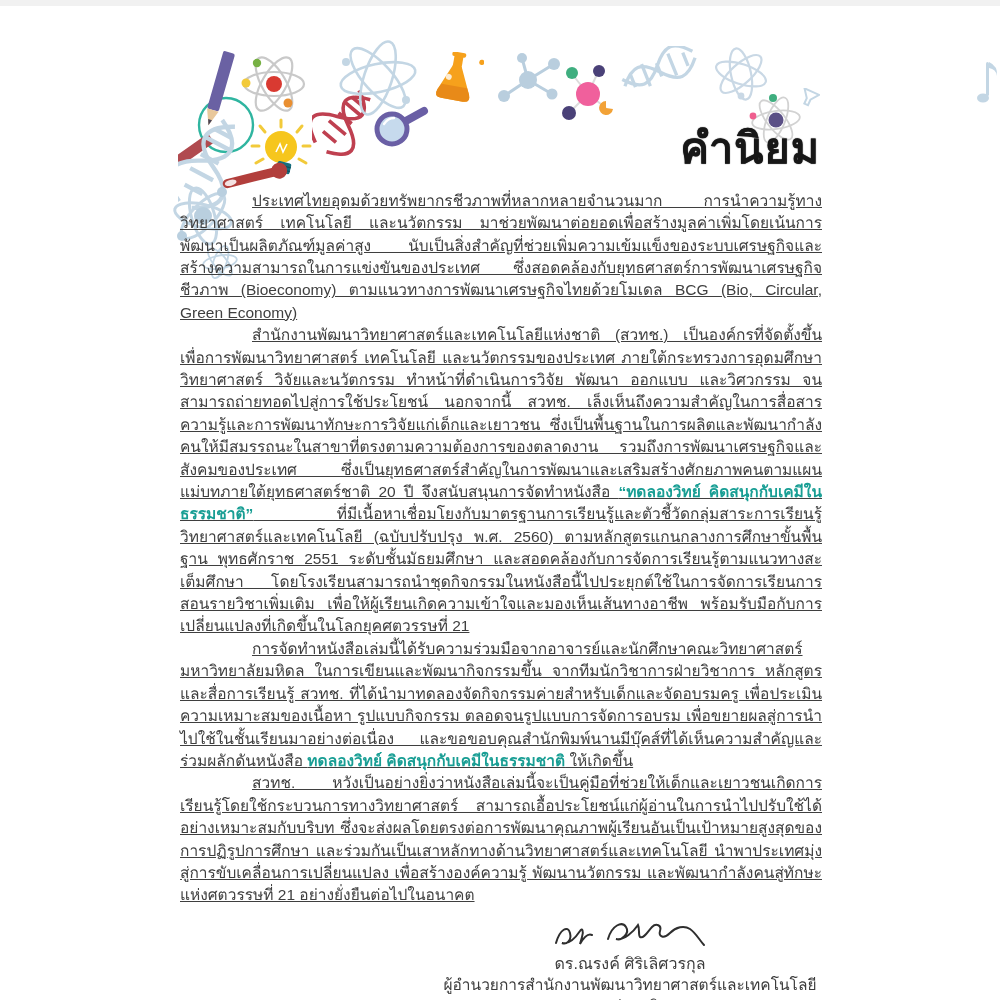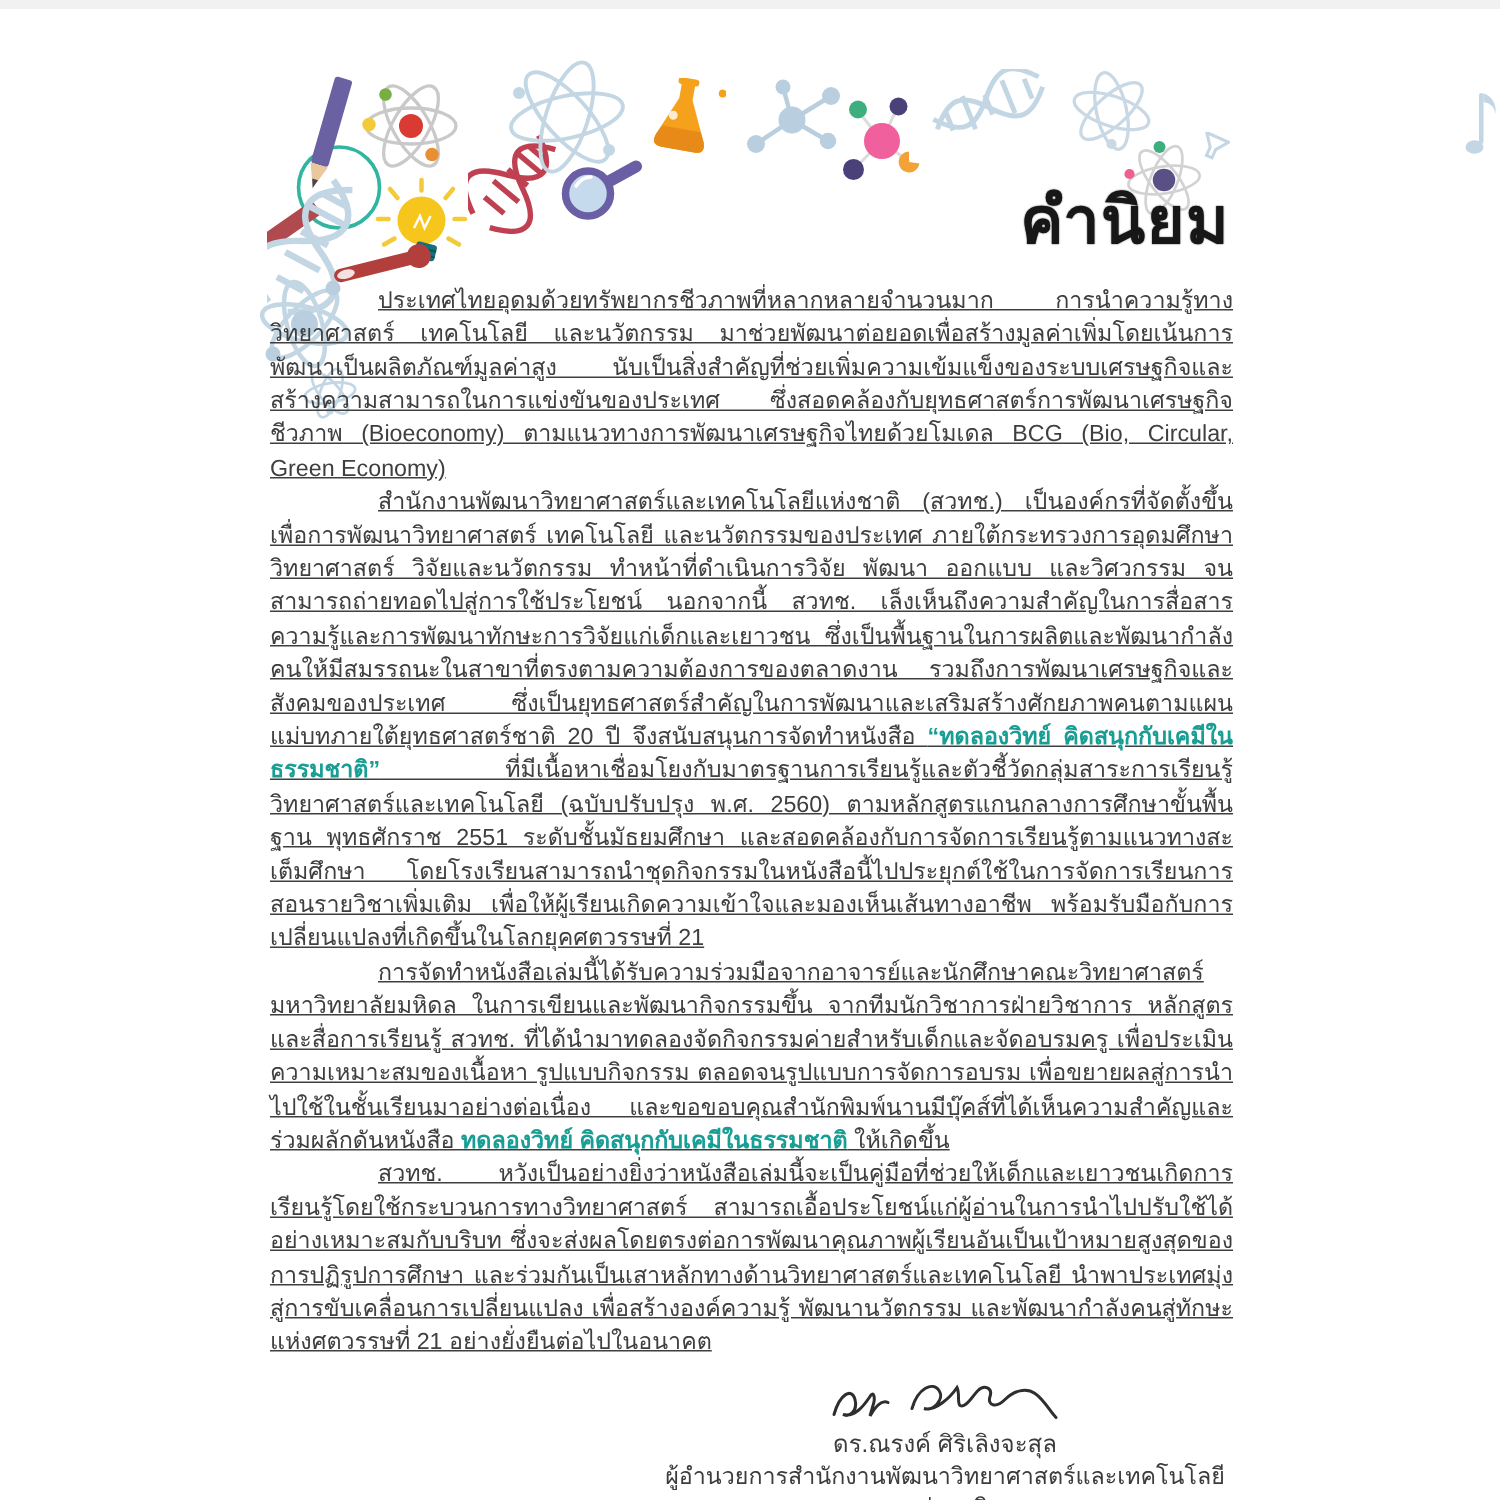--- a/index.html
+++ b/index.html
@@ -248,17 +248,17 @@
       <p><span>การจัดทำหนังสือเล่มนี้ได้รับความร่วมมือจากอาจารย์และนักศึกษาคณะวิทยาศาสตร์ มหาวิทยาลัยมหิดล ในการเขียนและพัฒนากิจกรรมขึ้น  จากทีมนักวิชาการฝ่ายวิชาการ หลักสูตรและสื่อการเรียนรู้ สวทช. ที่ได้นำมาทดลองจัดกิจกรรมค่ายสำหรับเด็กและจัดอบรมครู เพื่อประเมินความเหมาะสมของเนื้อหา รูปแบบกิจกรรม ตลอดจนรูปแบบการจัดการอบรม เพื่อขยายผลสู่การนำไปใช้ในชั้นเรียนมาอย่างต่อเนื่อง  และขอขอบคุณสำนักพิมพ์นานมีบุ๊คส์ที่ได้เห็นความสำคัญและร่วมผลักดันหนังสือ </span><span class="teal">ทดลองวิทย์ คิดสนุกกับเคมีในธรรมชาติ</span><span> ให้เกิดขึ้น</span></p>
 
       <p><span>สวทช. หวังเป็นอย่างยิ่งว่าหนังสือเล่มนี้จะเป็นคู่มือที่ช่วยให้เด็กและเยาวชนเกิดการเรียนรู้โดยใช้กระบวนการทางวิทยาศาสตร์ สามารถเอื้อประโยชน์แก่ผู้อ่านในการนำไปปรับใช้ได้อย่างเหมาะสมกับบริบท ซึ่งจะส่งผลโดยตรงต่อการพัฒนาคุณภาพผู้เรียนอันเป็นเป้าหมายสูงสุดของการปฏิรูปการศึกษา  และร่วมกันเป็นเสาหลักทางด้านวิทยาศาสตร์และเทคโนโลยี นำพาประเทศมุ่งสู่การขับเคลื่อนการเปลี่ยนแปลง เพื่อสร้างองค์ความรู้ พัฒนานวัตกรรม และพัฒนากำลังคนสู่ทักษะแห่งศตวรรษที่ 21 อย่างยั่งยืนต่อไปในอนาคต</span></p>
     </div>
 
     <div class="sig-block">
       <svg class="sig-svg" width="160" height="34" viewBox="0 0 160 34">
         <path d="M6,26 C10,12 18,8 20,16 C22,24 16,28 12,26 C20,28 26,20 30,14 C32,10 34,14 32,20 L30,27 C34,20 38,16 42,18" fill="none" stroke="#2e2e2e" stroke-width="2" stroke-linecap="round"></path>
         <path d="M58,22 C62,8 72,4 76,10 C80,16 72,24 66,22 C74,24 84,14 88,8 C90,12 88,18 90,20 C94,22 98,14 102,10 C106,6 112,8 110,14 C108,20 114,22 120,16 C126,10 134,8 140,12 C146,16 150,24 154,28" fill="none" stroke="#2e2e2e" stroke-width="2" stroke-linecap="round"></path>
       </svg>
-      <div class="sig-name">ดร.ณรงค์ ศิริเลิงจะสุล</div>
+      <div class="sig-name">ดร.ณรงค์ ศิริเลิศวรกุล</div>
       <div class="sig-pos">ผู้อำนวยการสำนักงานพัฒนาวิทยาศาสตร์และเทคโนโลยีแห่งชาติ</div>
     </div>
   </div>
 </div>
 
 </body></html>

